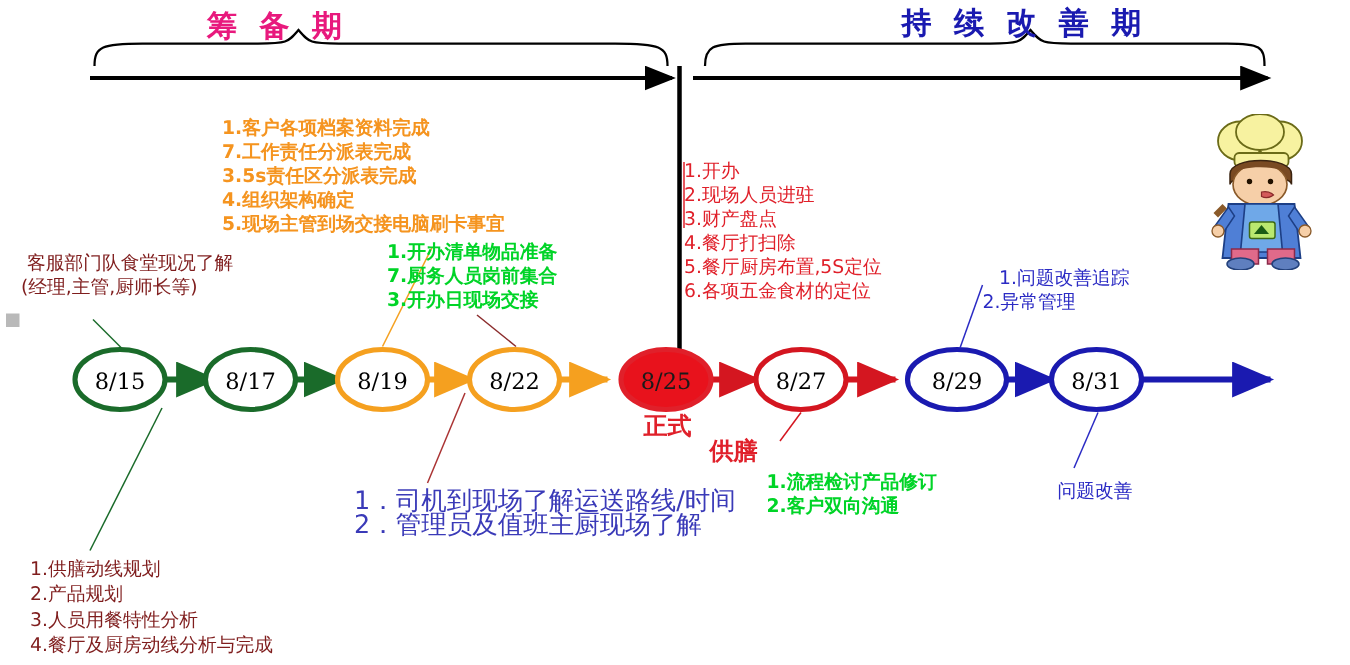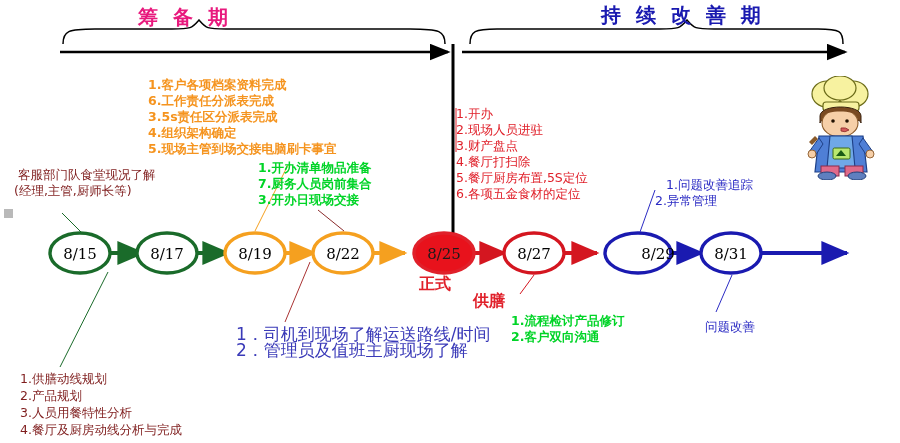--- a/index.html
+++ b/index.html
@@ -142,21 +142,21 @@
     <line x1="456" y1="108" x2="456" y2="152" stroke="#e0202a" stroke-width="1"></line>
     <line x1="520" y1="294" x2="534" y2="275" stroke="#d41620" stroke-width="1"></line>
     <line x1="655" y1="190" x2="640" y2="232" stroke="#2b2bc4" stroke-width="1"></line>
     <line x1="716" y1="312" x2="732" y2="275" stroke="#2b2bc4" stroke-width="1"></line>
   </svg>
 
   <div class="txt phase-title phase-prep" style="left:138px; top:6px;">筹 备 期</div>
   <div class="txt phase-title phase-improve" style="left:601px; top:4px;">持 续 改 善 期</div>
 
   <div class="txt list-orange" style="left:148px; top:78px;">1.客户各项档案资料完成</div>
-  <div class="txt list-orange" style="left:148px; top:94px;">6.工作责任分派表完成</div>
+  <div class="txt list-orange" style="left:148px; top:94px;">7.工作责任分派表完成</div>
   <div class="txt list-orange" style="left:148px; top:110px;">3.5s责任区分派表完成</div>
   <div class="txt list-orange" style="left:148px; top:126px;">4.组织架构确定</div>
   <div class="txt list-orange" style="left:148px; top:142px;">5.现场主管到场交接电脑刷卡事宜</div>
 
   <div class="txt list-green-bold" style="left:258px; top:161px;">1.开办清单物品准备</div>
   <div class="txt list-green-bold" style="left:258px; top:177px;">7.厨务人员岗前集合</div>
   <div class="txt list-green-bold" style="left:258px; top:193px;">3.开办日现场交接</div>
 
   <div class="txt list-green-dark" style="left:18px; top:168px;">客服部门队食堂现况了解</div>
   <div class="txt list-green-dark" style="left:14px; top:184px;">(经理,主管,厨师长等)</div>
@@ -164,21 +164,21 @@
   <div class="txt list-red" style="left:456px; top:107px;">1.开办</div>
   <div class="txt list-red" style="left:456px; top:123px;">2.现场人员进驻</div>
   <div class="txt list-red" style="left:456px; top:139px;">3.财产盘点</div>
   <div class="txt list-red" style="left:456px; top:155px;">4.餐厅打扫除</div>
   <div class="txt list-red" style="left:456px; top:171px;">5.餐厅厨房布置,5S定位</div>
   <div class="txt list-red" style="left:456px; top:187px;">6.各项五金食材的定位</div>
 
   <div class="txt list-blue" style="left:666px; top:178px;">1.问题改善追踪</div>
   <div class="txt list-blue" style="left:655px; top:194px;">2.异常管理</div>
 
-  <div class="txt redbold" style="left:411px; top:275px; width:48px;">正式</div>
+  <div class="txt redbold" style="left:421px; top:275px; width:48px;">正式</div>
   <div class="txt redbold" style="left:421px; top:292px; width:48px;margin-left:44px;">供膳</div>
 
   <div class="txt list-blue-dark" style="left:236px; top:324px;">1．司机到现场了解运送路线/时间</div>
   <div class="txt list-blue-dark" style="left:236px; top:340px;">2．管理员及值班主厨现场了解</div>
 
   <div class="txt list-green-bold" style="left:511px; top:314px;">1.流程检讨产品修订</div>
   <div class="txt list-green-bold" style="left:511px; top:330px;">2.客户双向沟通</div>
 
   <div class="txt list-blue" style="left:705px; top:320px;">问题改善</div>
 
@@ -186,21 +186,21 @@
   <div class="txt list-green-dark" style="left:20px; top:389px;">2.产品规划</div>
   <div class="txt list-green-dark" style="left:20px; top:406px;">3.人员用餐特性分析</div>
   <div class="txt list-green-dark" style="left:20px; top:423px;">4.餐厅及厨房动线分析与完成</div>
 
   <div class="node-label" style="left:50px; top:245px; width:60px;">8/15</div>
   <div class="node-label" style="left:137px; top:245px; width:60px;">8/17</div>
   <div class="node-label" style="left:225px; top:245px; width:60px;">8/19</div>
   <div class="node-label" style="left:313px; top:245px; width:60px;">8/22</div>
   <div class="node-label on-red" style="left:414px; top:245px; width:60px;">8/25</div>
   <div class="node-label" style="left:504px; top:245px; width:60px;">8/27</div>
-  <div class="node-label" style="left:608px; top:245px; width:60px;padding-left:20px;">8/29</div>
+  <div class="node-label" style="left:608px; top:245px; width:60px;">8/29</div>
   <div class="node-label" style="left:701px; top:245px; width:60px;">8/31</div>
 
   <svg class="chef" viewBox="0 0 78 104">
 
     <ellipse cx="24" cy="18" rx="15" ry="13" fill="#f7f2a0" stroke="#6b6b18" stroke-width="1.2"></ellipse>
     <ellipse cx="50" cy="18" rx="15" ry="13" fill="#f7f2a0" stroke="#6b6b18" stroke-width="1.2"></ellipse>
     <ellipse cx="37" cy="12" rx="16" ry="12" fill="#f7f2a0" stroke="#6b6b18" stroke-width="1.2"></ellipse>
     <rect x="20" y="26" width="36" height="9" rx="3" fill="#f7f2a0" stroke="#6b6b18" stroke-width="1.2"></rect>
 
     <path d="M17,40 C17,28 58,28 58,40 L58,47 C58,40 17,40 17,47 Z" fill="#7a4a22" stroke="#3a2310" stroke-width="1"></path>

